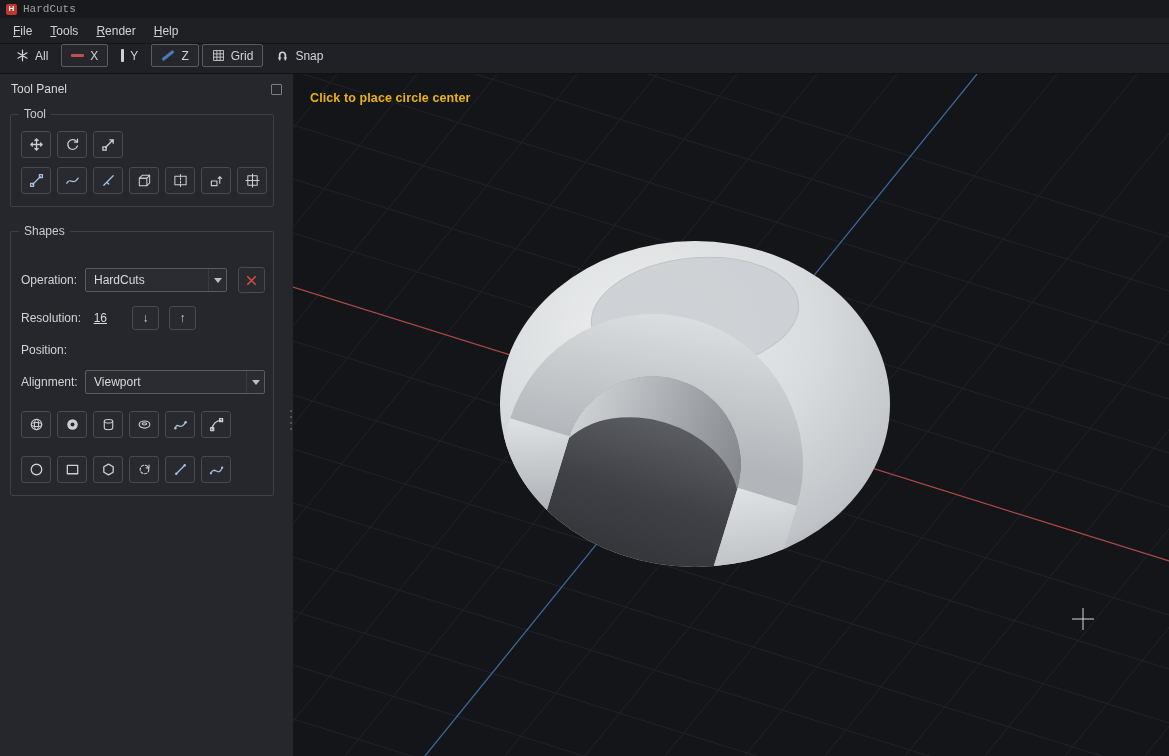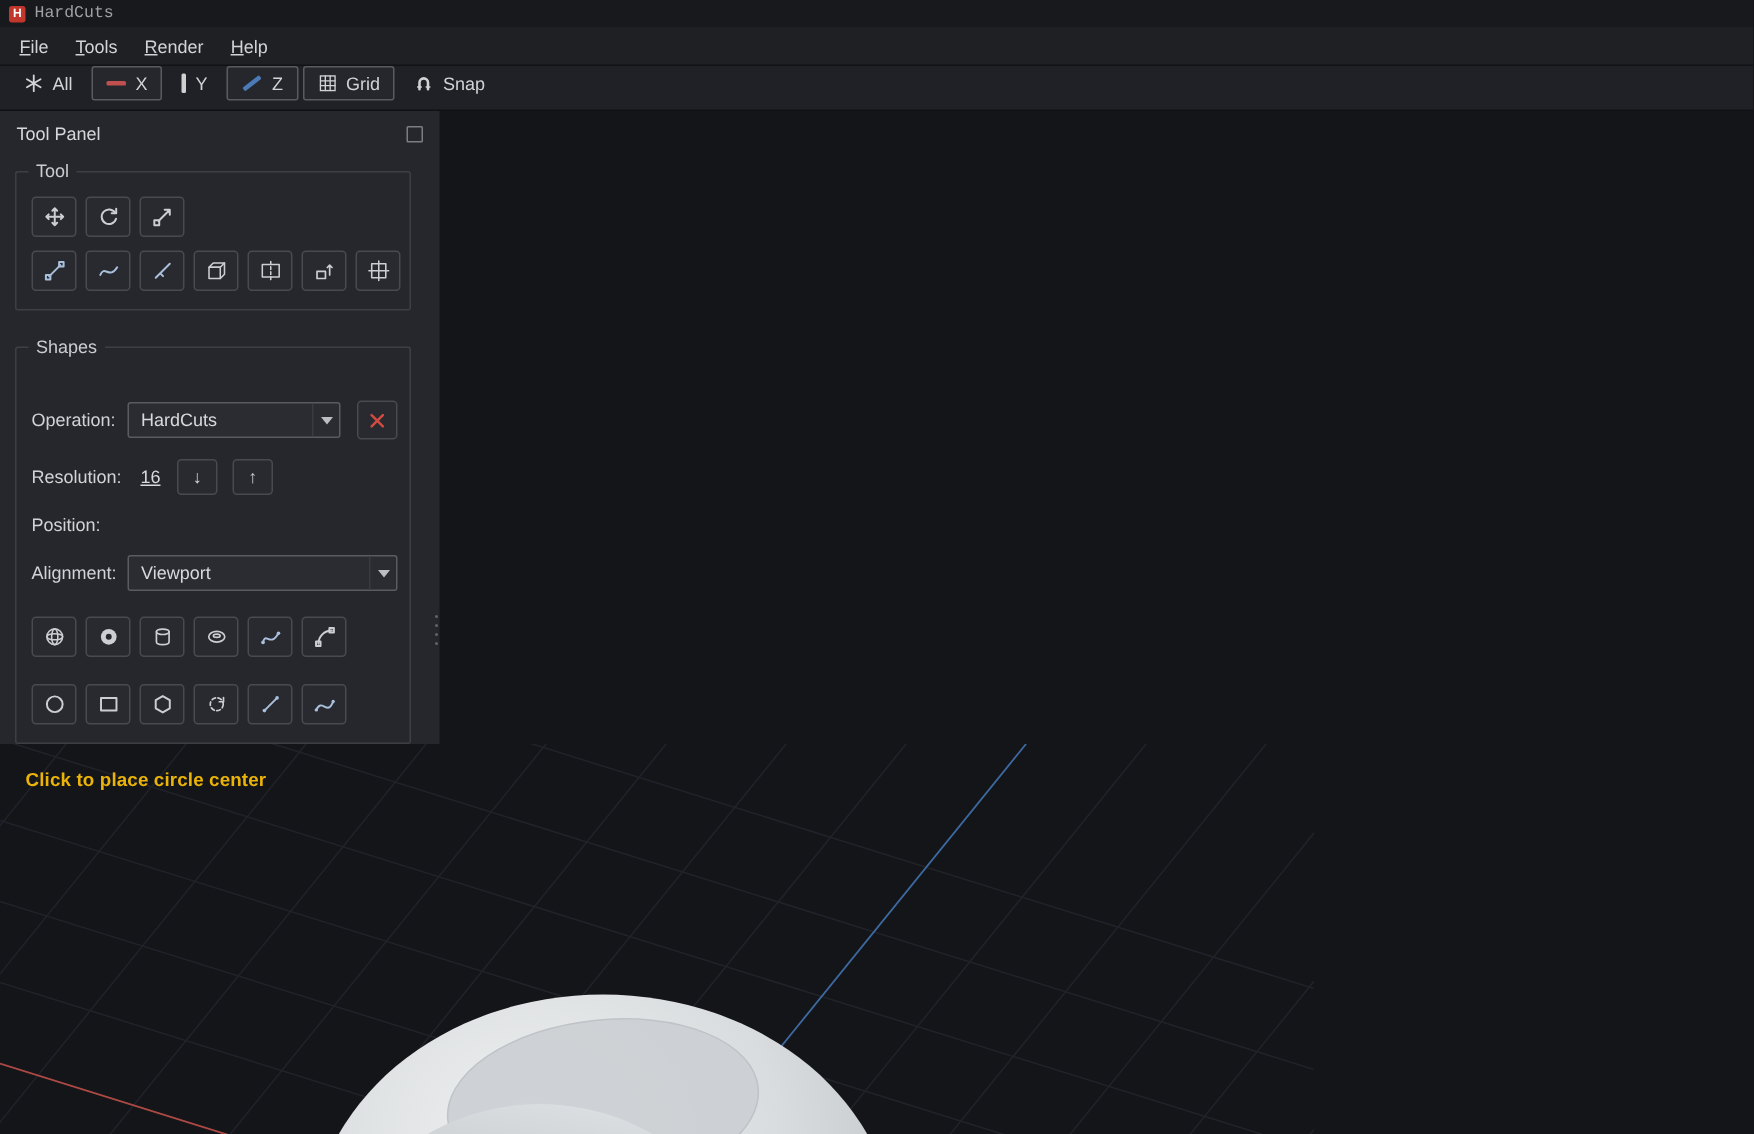--- a/index.html
+++ b/index.html
@@ -21,21 +21,21 @@
   .menu-item::first-letter{text-decoration:underline;}
   
   .toolbar{height:30px;background:#202126;display:flex;padding-left:6px;gap:3px;border-bottom:1px solid #101114;}
   .tb-btn{height:23px;display:flex;align-items:center;gap:6px;padding:0 9px;font-size:12px;color:#d2d3d5;
           border:1px solid transparent;border-radius:2px;background:transparent;}
   .tb-btn.boxed{border-color:#5a5b61;background:#26272c;}
   .hline{width:13px;height:3px;border-radius:1px;}
   .vline{width:3px;height:13px;border-radius:1px;background:#cfd0d2;}
   .dline{width:14px;height:3px;border-radius:1px;transform:rotate(-38deg);}
   
-  .main{display:flex;height:682px;flex-direction:column;}
+  .main{display:flex;height:682px;}
   .panel{width:293px;flex:none;background:#26272c;position:relative;}
   .panel-header{height:30px;display:flex;align-items:center;justify-content:space-between;padding:0 11px;}
   .panel-title{font-size:12px;color:#d6d7d9;}
   .float-btn{width:11px;height:11px;border:1px solid #7c7d81;border-radius:1px;background:transparent;}
   .group{position:relative;border:1px solid #3e3f44;border-radius:2px;margin:10px 19px 0 10px;padding:16px 8px 12px 10px;}
   .group-label{position:absolute;top:-8px;left:8px;background:#26272c;padding:0 5px;font-size:12px;color:#cbccce;}
   .btn-row{display:flex;gap:6px;}
   .btn-row + .btn-row{margin-top:9px;}
   .icon-btn{width:30px;height:27px;flex:none;background:#292a2f;border:1px solid #494a51;border-radius:3px;
             display:flex;align-items:center;justify-content:center;color:#ccced2;padding:0;}
@@ -46,21 +46,21 @@
   .form-row.first{margin-top:19px;}
   .form-label{width:64px;flex:none;}
   .select{height:24px;background:#2b2c31;border:1px solid #5a5b61;border-radius:2px;display:flex;align-items:center;
           font-size:12px;color:#d8d9db;}
   .sel-text{padding:0 8px;flex:1;white-space:nowrap;overflow:hidden;}
   .sel-arrow{width:18px;height:100%;display:flex;align-items:center;justify-content:center;border-left:1px solid #3a3b40;flex:none;}
   .caret{width:0;height:0;border-left:4px solid transparent;border-right:4px solid transparent;border-top:5px solid #bdbec1;}
   .op-select{width:142px;}
   .align-select{width:182px;}
   .danger-btn{margin-left:auto;width:27px;height:26px;}
-  .res-value{width:22px;text-align:right;margin-right:11px;color:#d8d9db;text-decoration:underline;}
+  .res-value{width:22px;text-align:right;margin-right:25px;color:#d8d9db;text-decoration:underline;}
   .small-btn{width:27px;height:24px;flex:none;background:#292a2f;border:1px solid #494a51;border-radius:3px;
              color:#cfd0d2;font-size:12px;display:flex;align-items:center;justify-content:center;}
   .small-btn + .small-btn{margin-left:10px;}
   .shape-rows{margin-top:17px;}
   .shape-rows .btn-row + .btn-row{margin-top:18px;}
   .grip{position:absolute;right:0;top:336px;width:4px;display:flex;flex-direction:column;gap:4px;align-items:center;}
   .grip i{width:2px;height:2px;background:#63646a;border-radius:50%;display:block;}
   
   .viewport{flex:1;position:relative;background:#141519;overflow:hidden;}
   #scene{position:absolute;left:0;top:0;}

